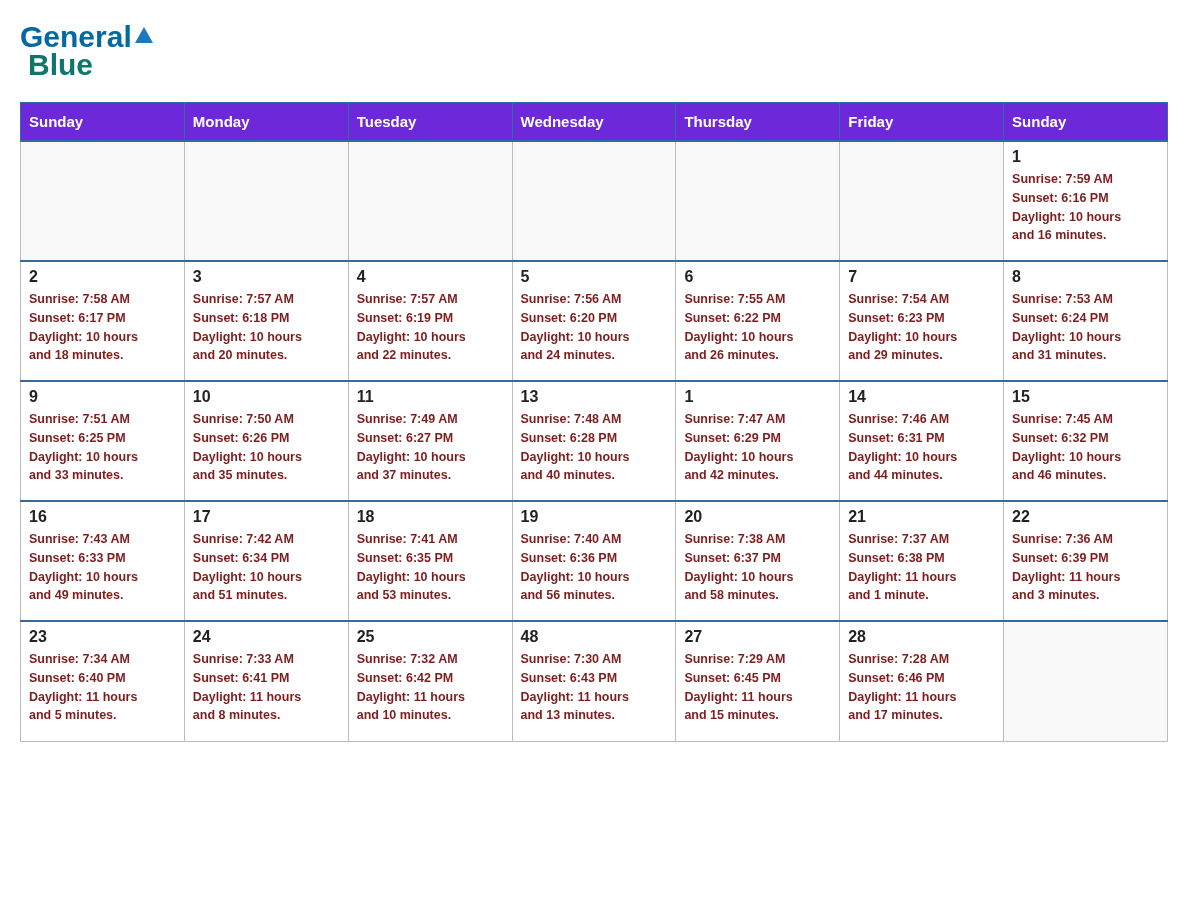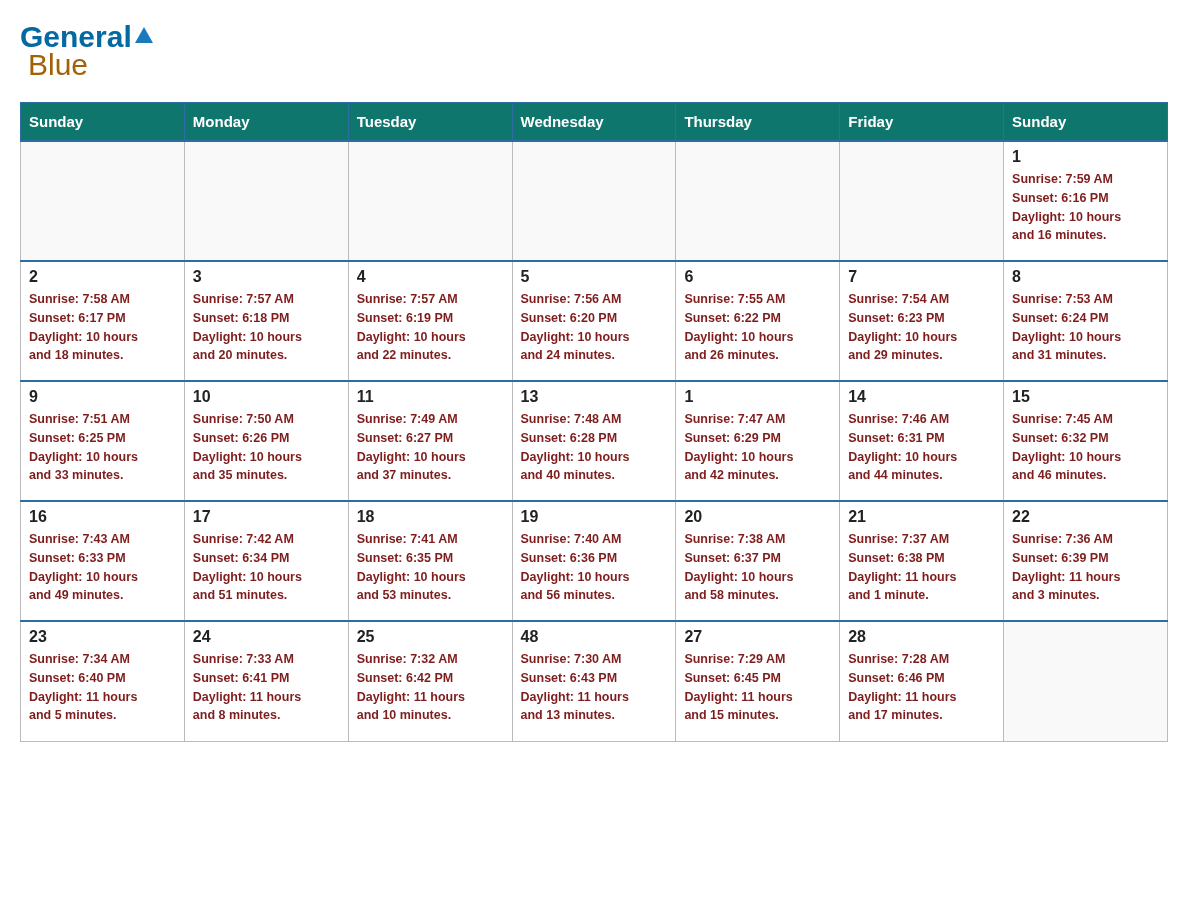--- a/index.html
+++ b/index.html
@@ -32,21 +32,21 @@
     .location {
       font-size: 20px;
       color: #444;
     }
     .calendar {
       width: 100%;
       border-collapse: collapse;
       border: 1px solid #999;
     }
     .calendar th {
-      background-color: #0f766e;
+      background-color: #6d28d9;
       color: #fff;
       padding: 10px 8px;
       font-size: 15px;
       font-weight: bold;
       text-align: left;
       border: 1px solid #2e6da4;
     }
     .calendar td {
       vertical-align: top;
       padding: 6px 8px;
@@ -78,21 +78,21 @@
   </style>
 </head>
 <body>
 
 <div class="header">
   <div class="logo">
     <div style="display:flex; align-items:center;">
       <span style="font-size:30px; font-weight:bold; color:#0369a1; font-family:Arial,sans-serif;">General</span>
       <span style="display:inline-block; width:0; height:0; border-left:9px solid transparent; border-right:9px solid transparent; border-bottom:16px solid #1a7abf; margin-left:3px; margin-bottom:4px;"></span>
     </div>
-    <div style="font-size:30px; font-weight:normal; color:#a16207; margin-top:-6px; padding-left:8px; font-family:Arial,sans-serif;">Blue</div>
+    <div style="font-size:30px; font-weight:bold; color:#0f766e; margin-top:-6px; padding-left:8px; font-family:Arial,sans-serif;">Blue</div>
   </div>
   <div class="title-section">
     <div class="month-title"></div>
     <div class="location"></div>
   </div>
 </div>
 
 <table class="calendar">
   <thead>
     <tr>

